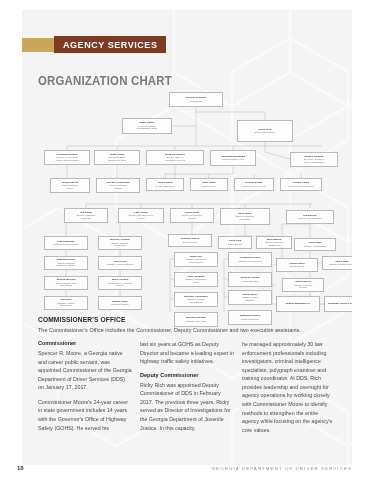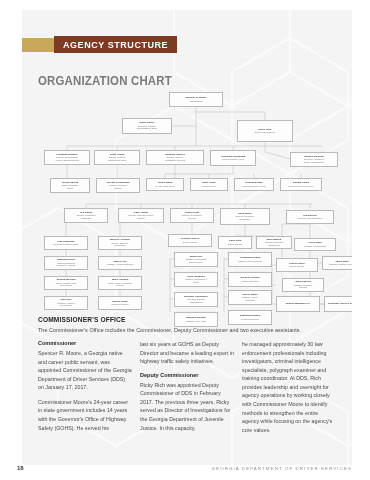--- a/index.html
+++ b/index.html
@@ -68,21 +68,21 @@
       <polygon points="210,232 268,266 268,334 210,368 152,334 152,266"></polygon>
       <polygon points="326,300 384,334 384,402 326,436 268,402 268,334"></polygon>
       <polygon points="268,368 326,402 326,470 268,504 210,470 210,402"></polygon>
       <polygon points="94,300 152,334 152,402 94,436 36,402 36,334"></polygon>
       <polygon points="36,198 94,232 94,300 36,334 -22,300 -22,232"></polygon>
     </g>
   </svg>
 
   <div id="goldbar"></div>
   <div id="banner">
-    <span class="btxt">AGENCY STRUCTURE</span>
+    <span class="btxt">AGENCY SERVICES</span>
   </div>
 
   <div id="chart-title">ORGANIZATION CHART</div>
 
   <div id="orgchart">
     <svg width="330" height="222" viewBox="0 0 330 222">
       <g stroke="#b9b9b9" stroke-width="0.5" fill="none">
         <path d="M174,17 L174,56"></path>
         <path d="M150,36 L174,36"></path>
         <path d="M174,22 L243,22 L243,30"></path>

